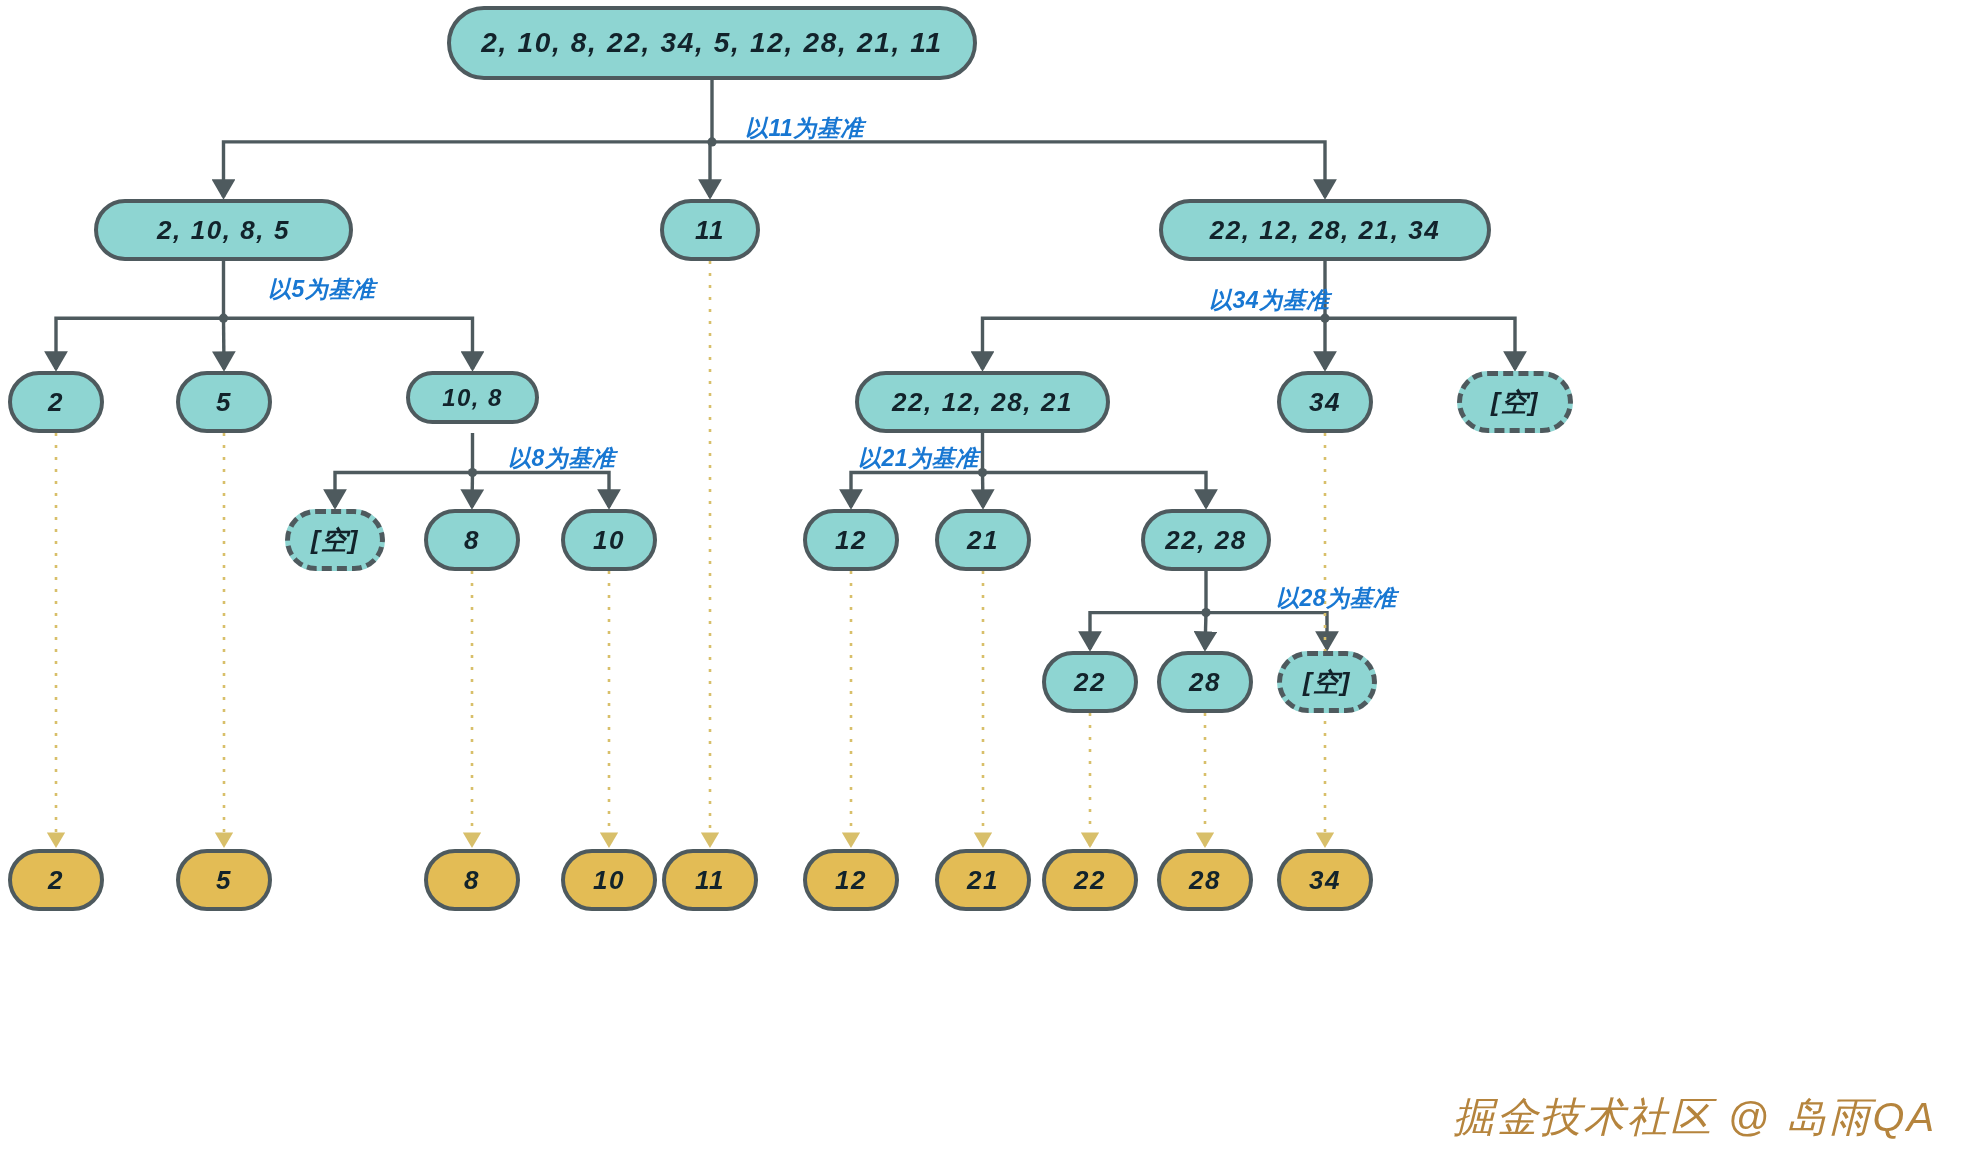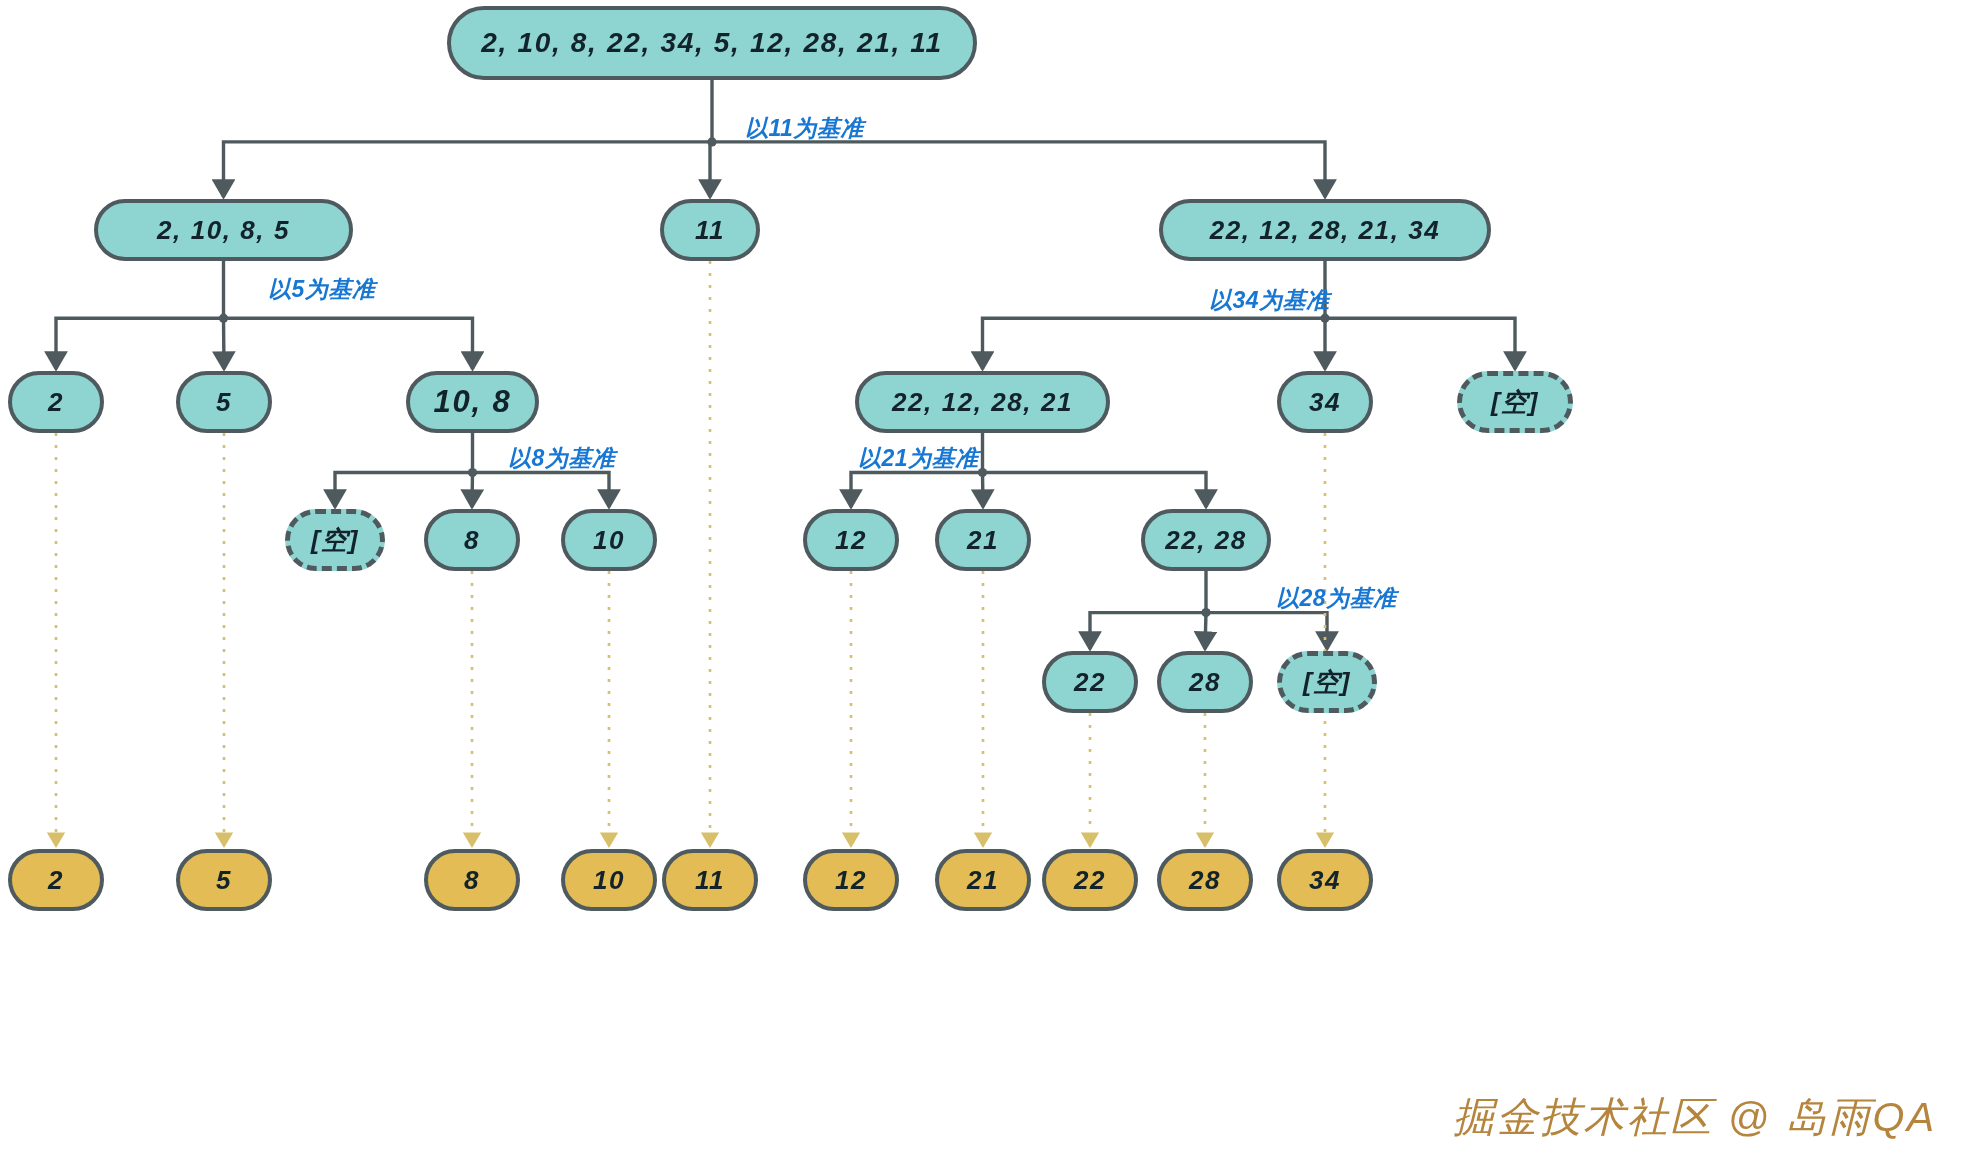--- a/index.html
+++ b/index.html
@@ -122,21 +122,21 @@
       <path d="M 1205 713 L 1205 846" stroke="#d8bf6a" stroke-width="2.6" fill="none" stroke-linecap="butt" stroke-linejoin="miter" stroke-dasharray="3,9" marker-end="url(#arrow-dotted)"></path>
       <path d="M 1325 433 L 1325 846" stroke="#d8bf6a" stroke-width="2.6" fill="none" stroke-linecap="butt" stroke-linejoin="miter" stroke-dasharray="3,9" marker-end="url(#arrow-dotted)"></path>
     </svg>
   <div id="node-layer">
       <div class="node teal" style="left: 447px; top: 6px; width: 530px; height: 74px; font-size: 28px;">2, 10, 8, 22, 34, 5, 12, 28, 21, 11</div>
       <div class="node teal" style="left: 94px; top: 199px; width: 259px; height: 62px; font-size: 26px;">2, 10, 8, 5</div>
       <div class="node teal" style="left: 660px; top: 199px; width: 100px; height: 62px; font-size: 26px;">11</div>
       <div class="node teal" style="left: 1159px; top: 199px; width: 332px; height: 62px; font-size: 26px;">22, 12, 28, 21, 34</div>
       <div class="node teal" style="left: 8px; top: 371px; width: 96px; height: 62px; font-size: 26px;">2</div>
       <div class="node teal" style="left: 176px; top: 371px; width: 96px; height: 62px; font-size: 26px;">5</div>
-      <div class="node teal" style="left: 406px; top: 371px; width: 133px; height: 62px; font-size: 31px;">10, 8</div>
+      <div class="node teal" style="left: 406px; top: 371px; width: 133px; height: 53px; font-size: 24px;">10, 8</div>
       <div class="node teal" style="left: 855px; top: 371px; width: 255px; height: 62px; font-size: 26px;">22, 12, 28, 21</div>
       <div class="node teal" style="left: 1277px; top: 371px; width: 96px; height: 62px; font-size: 26px;">34</div>
       <div class="node empty" style="left: 1457px; top: 371px; width: 116px; height: 62px; font-size: 26px;">[空]</div>
       <div class="node empty" style="left: 285px; top: 509px; width: 100px; height: 62px; font-size: 26px;">[空]</div>
       <div class="node teal" style="left: 424px; top: 509px; width: 96px; height: 62px; font-size: 26px;">8</div>
       <div class="node teal" style="left: 561px; top: 509px; width: 96px; height: 62px; font-size: 26px;">10</div>
       <div class="node teal" style="left: 803px; top: 509px; width: 96px; height: 62px; font-size: 26px;">12</div>
       <div class="node teal" style="left: 935px; top: 509px; width: 96px; height: 62px; font-size: 26px;">21</div>
       <div class="node teal" style="left: 1141px; top: 509px; width: 130px; height: 62px; font-size: 26px;">22, 28</div>
       <div class="node teal" style="left: 1042px; top: 651px; width: 96px; height: 62px; font-size: 26px;">22</div>

